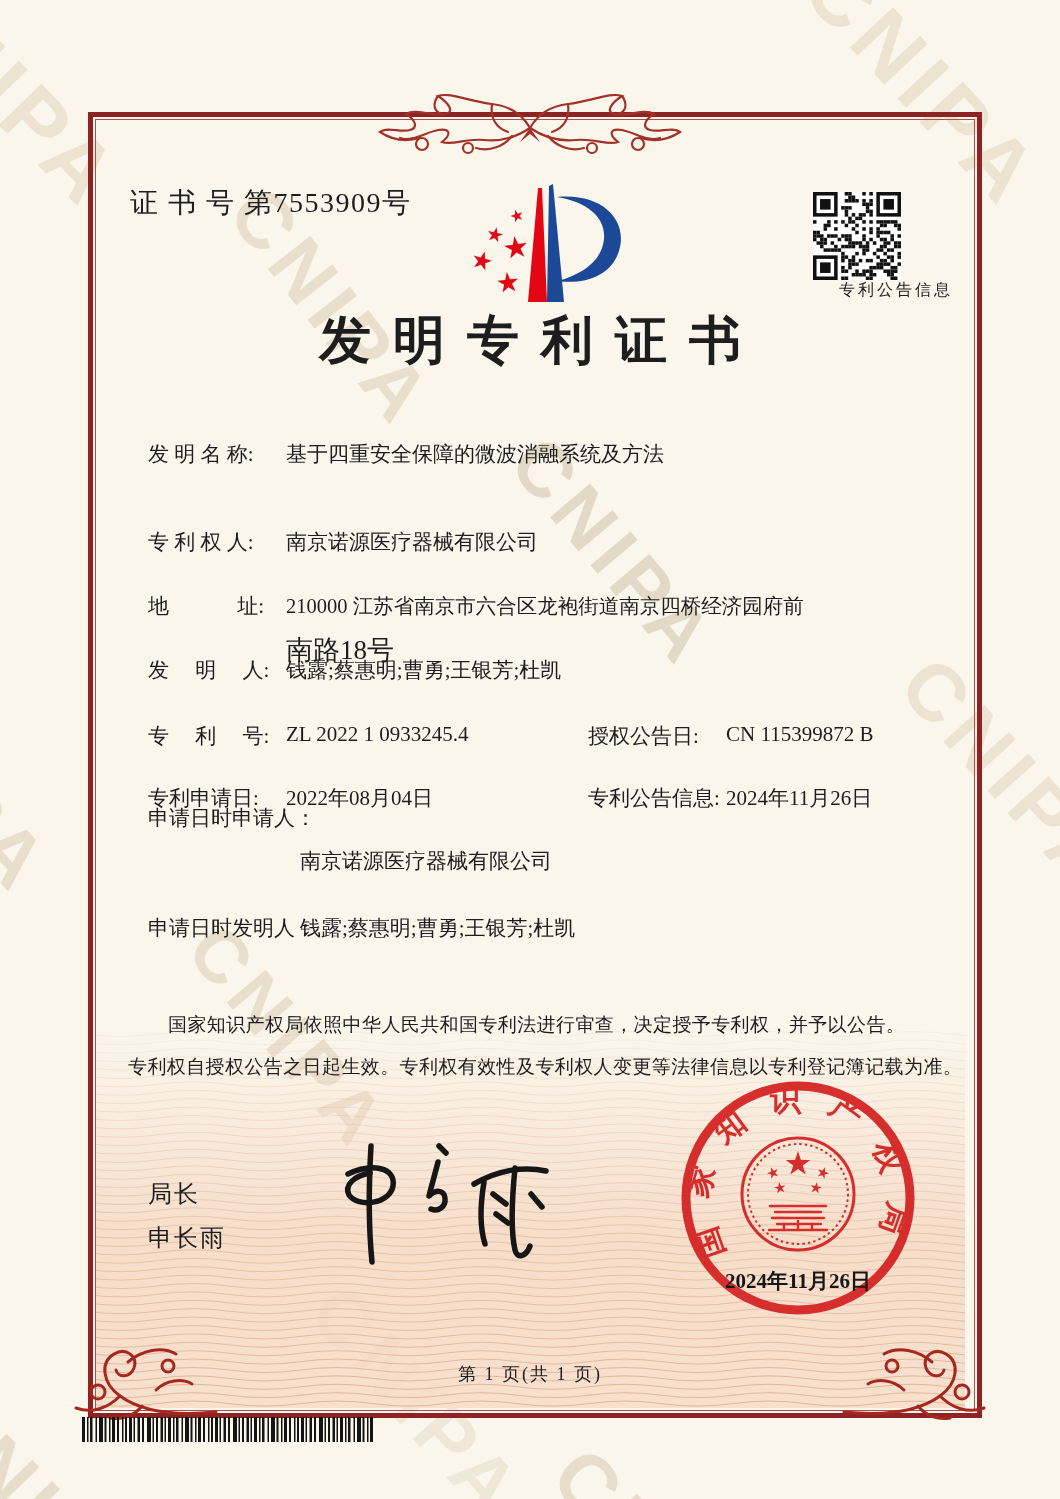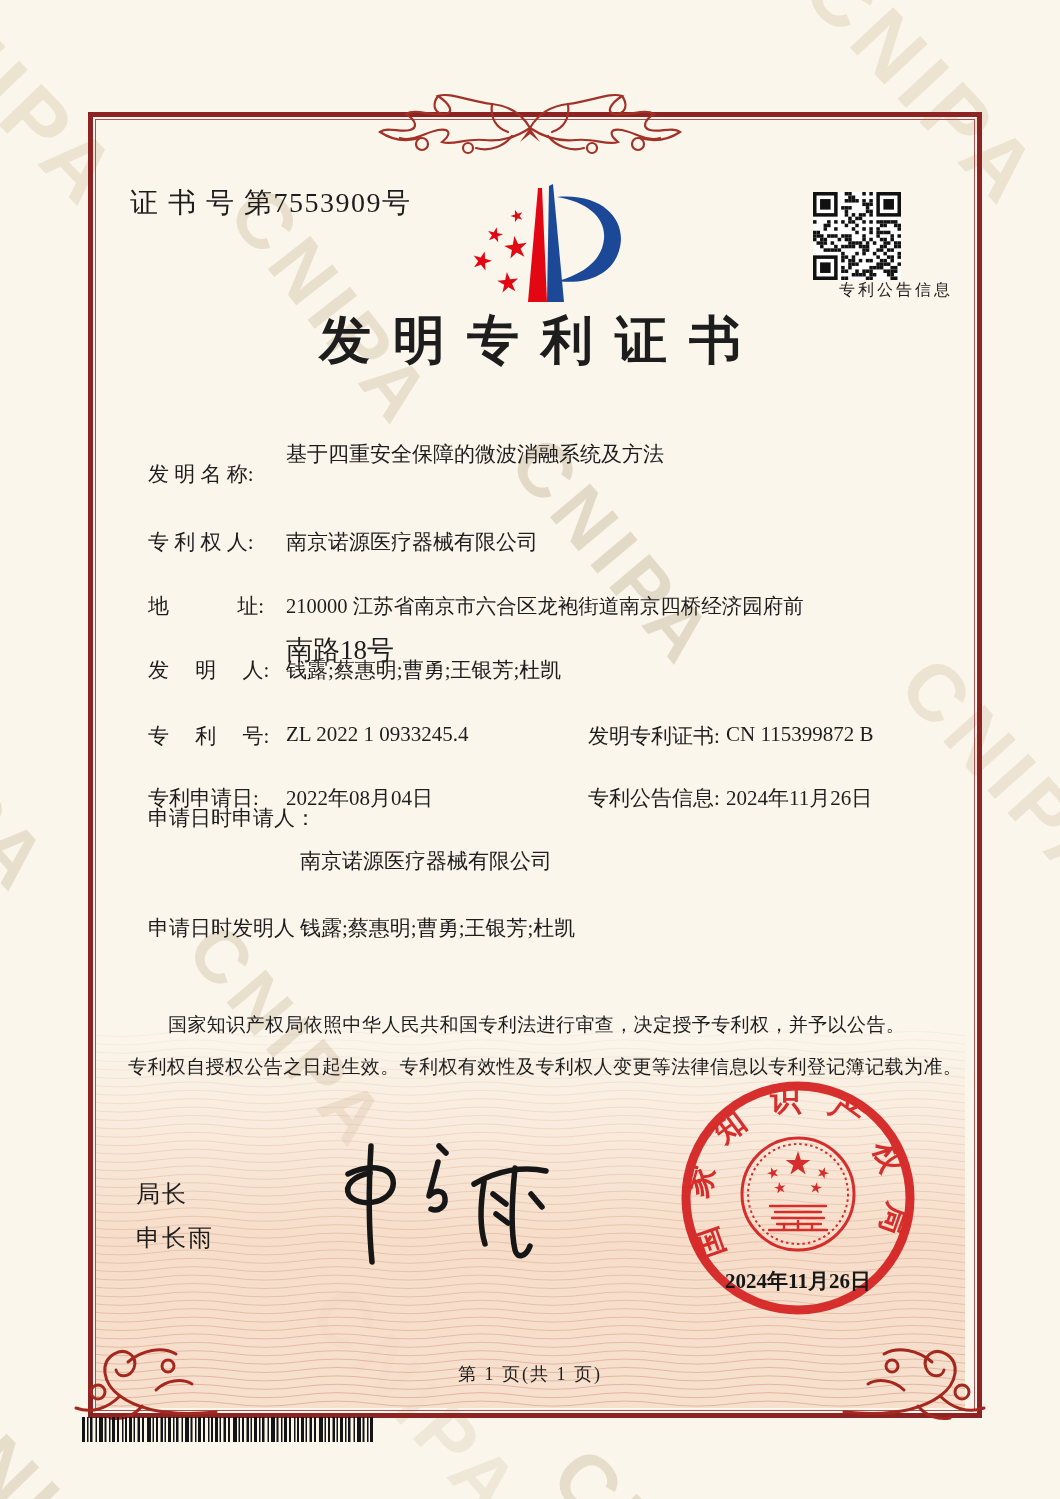--- a/index.html
+++ b/index.html
@@ -42,21 +42,21 @@
     letter-spacing:22px; padding-left:22px; z-index:6;
   }
   
   .lbl{position:absolute; left:148px; font-size:21px; white-space:pre; z-index:6;}
   .val{position:absolute; left:286px; font-size:21px; white-space:pre; z-index:6;text-align:center;}
   .lbl2{position:absolute; left:588px; font-size:21px; white-space:pre; z-index:6;}
   .val2{position:absolute; left:726px; font-size:21px; white-space:pre; z-index:6;}
   
   .legal{position:absolute; font-size:19px; letter-spacing:.4px; z-index:6; white-space:nowrap;}
   
-  .officer{position:absolute; left:136px; font-size:24px; letter-spacing:2px; z-index:7;
+  .officer{position:absolute; left:148px; font-size:24px; letter-spacing:2px; z-index:7;
            font-family:Liberation Sans, sans-serif;}
   .sig{left:318px; top:1138px; z-index:7;}
   .seal{left:676px; top:1076px; z-index:8;}
   .page-info{left:0; right:0; top:1362px; text-align:center; font-size:18px; letter-spacing:2px; z-index:6;}
   .barcode{left:82px; top:1417px; z-index:6;}
   .ornament{z-index:5; pointer-events:none;}
 </style>
 </head>
 <body>
 
@@ -386,36 +386,36 @@
       <rect x="66.88" y="3.52" width="17.6" height="17.6" fill="#fff"></rect>
       <rect x="70.4" y="7.04" width="10.56" height="10.56" fill="#111"></rect>
       <rect x="0" y="63.36" width="24.64" height="24.64" fill="#111"></rect>
       <rect x="3.52" y="66.88" width="17.6" height="17.6" fill="#fff"></rect>
       <rect x="7.04" y="70.4" width="10.56" height="10.56" fill="#111"></rect>
     </svg>
   <div class="abs qr-label">专利公告信息</div>
 
   <div class="abs title">发明专利证书</div>
 
-  <span class="lbl" style="top:460px">发 明 名 称: </span>
+  <span class="lbl" style="top:440px">发 明 名 称: </span>
   <span class="val" style="top:440px">基于四重安全保障的微波消融系统及方法</span>
 
   <span class="lbl" style="top:528px">专 利 权 人: </span>
   <span class="val" style="top:528px">南京诺源医疗器械有限公司</span>
 
   <span class="lbl" style="top:592px">地　　　 址: </span>
   <span class="val" style="top:592px; font-size:20.5px;">210000 江苏省南京市六合区龙袍街道南京四桥经济园府前</span>
   <span class="val" style="top:632px; font-size:27px;">南路18号</span>
 
   <span class="lbl" style="top:656px">发　 明　 人: </span>
   <span class="val" style="top:656px">钱露;蔡惠明;曹勇;王银芳;杜凯</span>
 
   <span class="lbl" style="top:722px">专　 利　 号: </span>
   <span class="val" style="top:722px">ZL 2022 1 0933245.4</span>
-  <span class="lbl2" style="top:722px">发明专利证书: </span>
+  <span class="lbl2" style="top:722px">授权公告日: </span>
   <span class="val2" style="top:722px">CN 115399872 B</span>
 
   <span class="lbl" style="top:784px">专利申请日: </span>
   <span class="val" style="top:784px">2022年08月04日</span>
   <span class="lbl2" style="top:784px">专利公告信息: </span>
   <span class="val2" style="top:784px">2024年11月26日</span>
 
   <span class="lbl" style="top:804px">申请日时申请人： </span>
   <span class="val" style="top:847px; left:300px;">南京诺源医疗器械有限公司</span>
 

